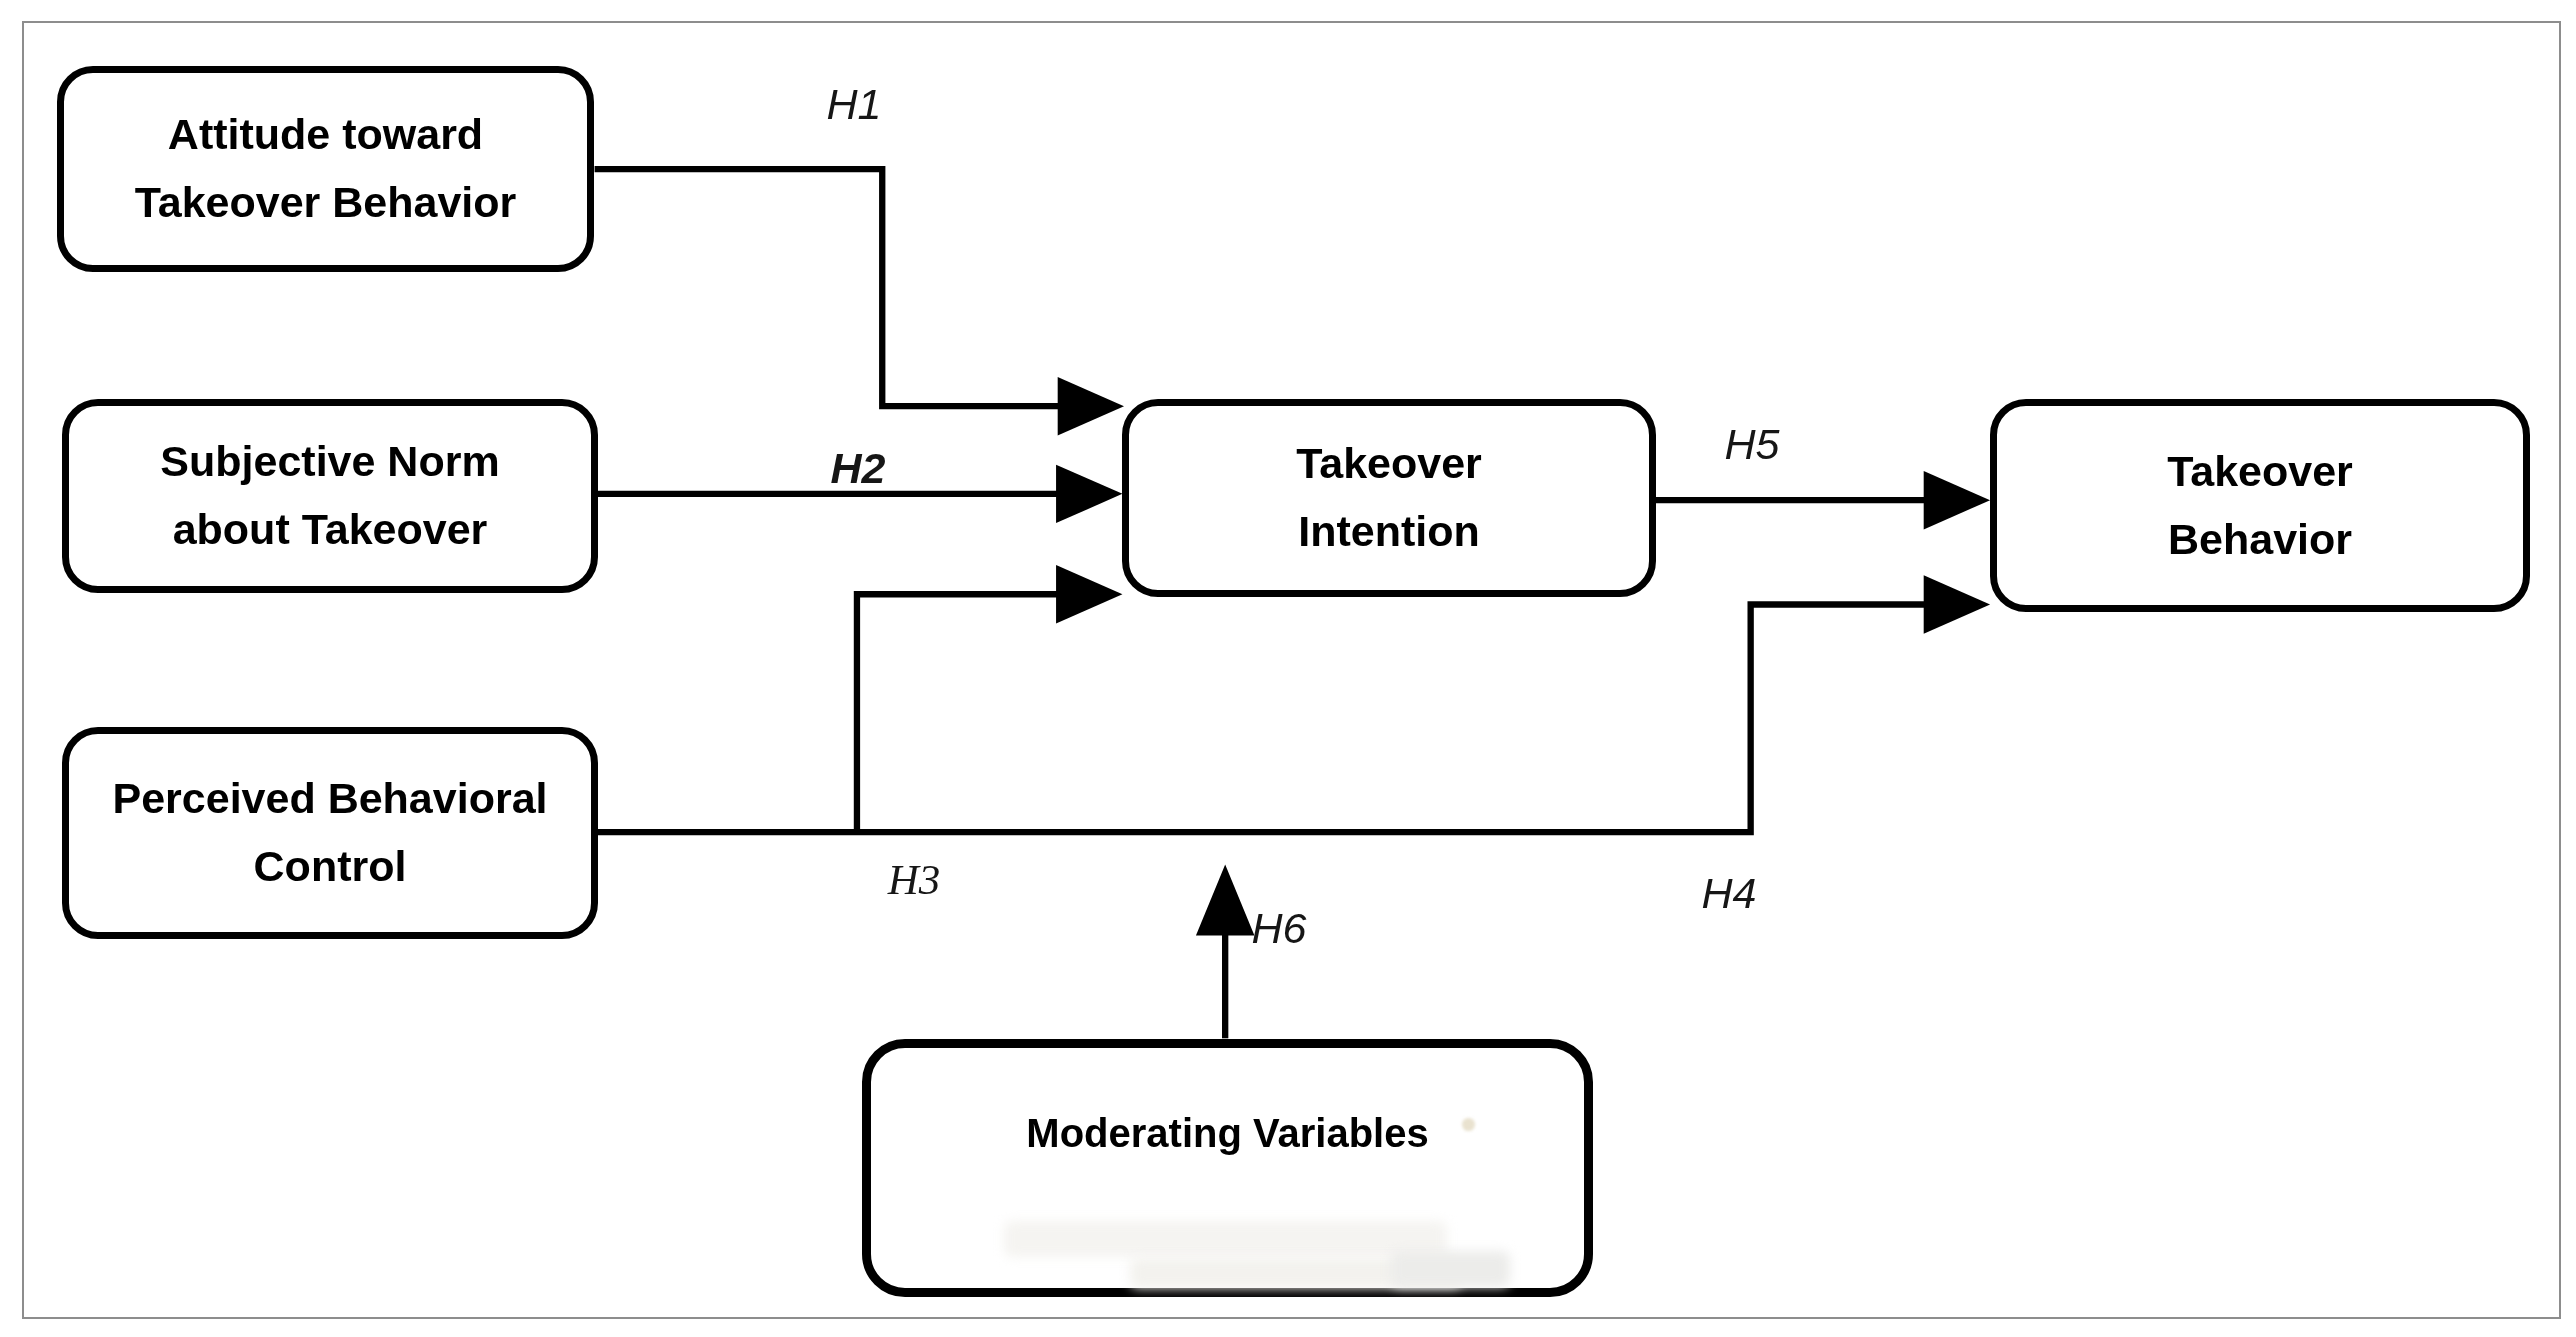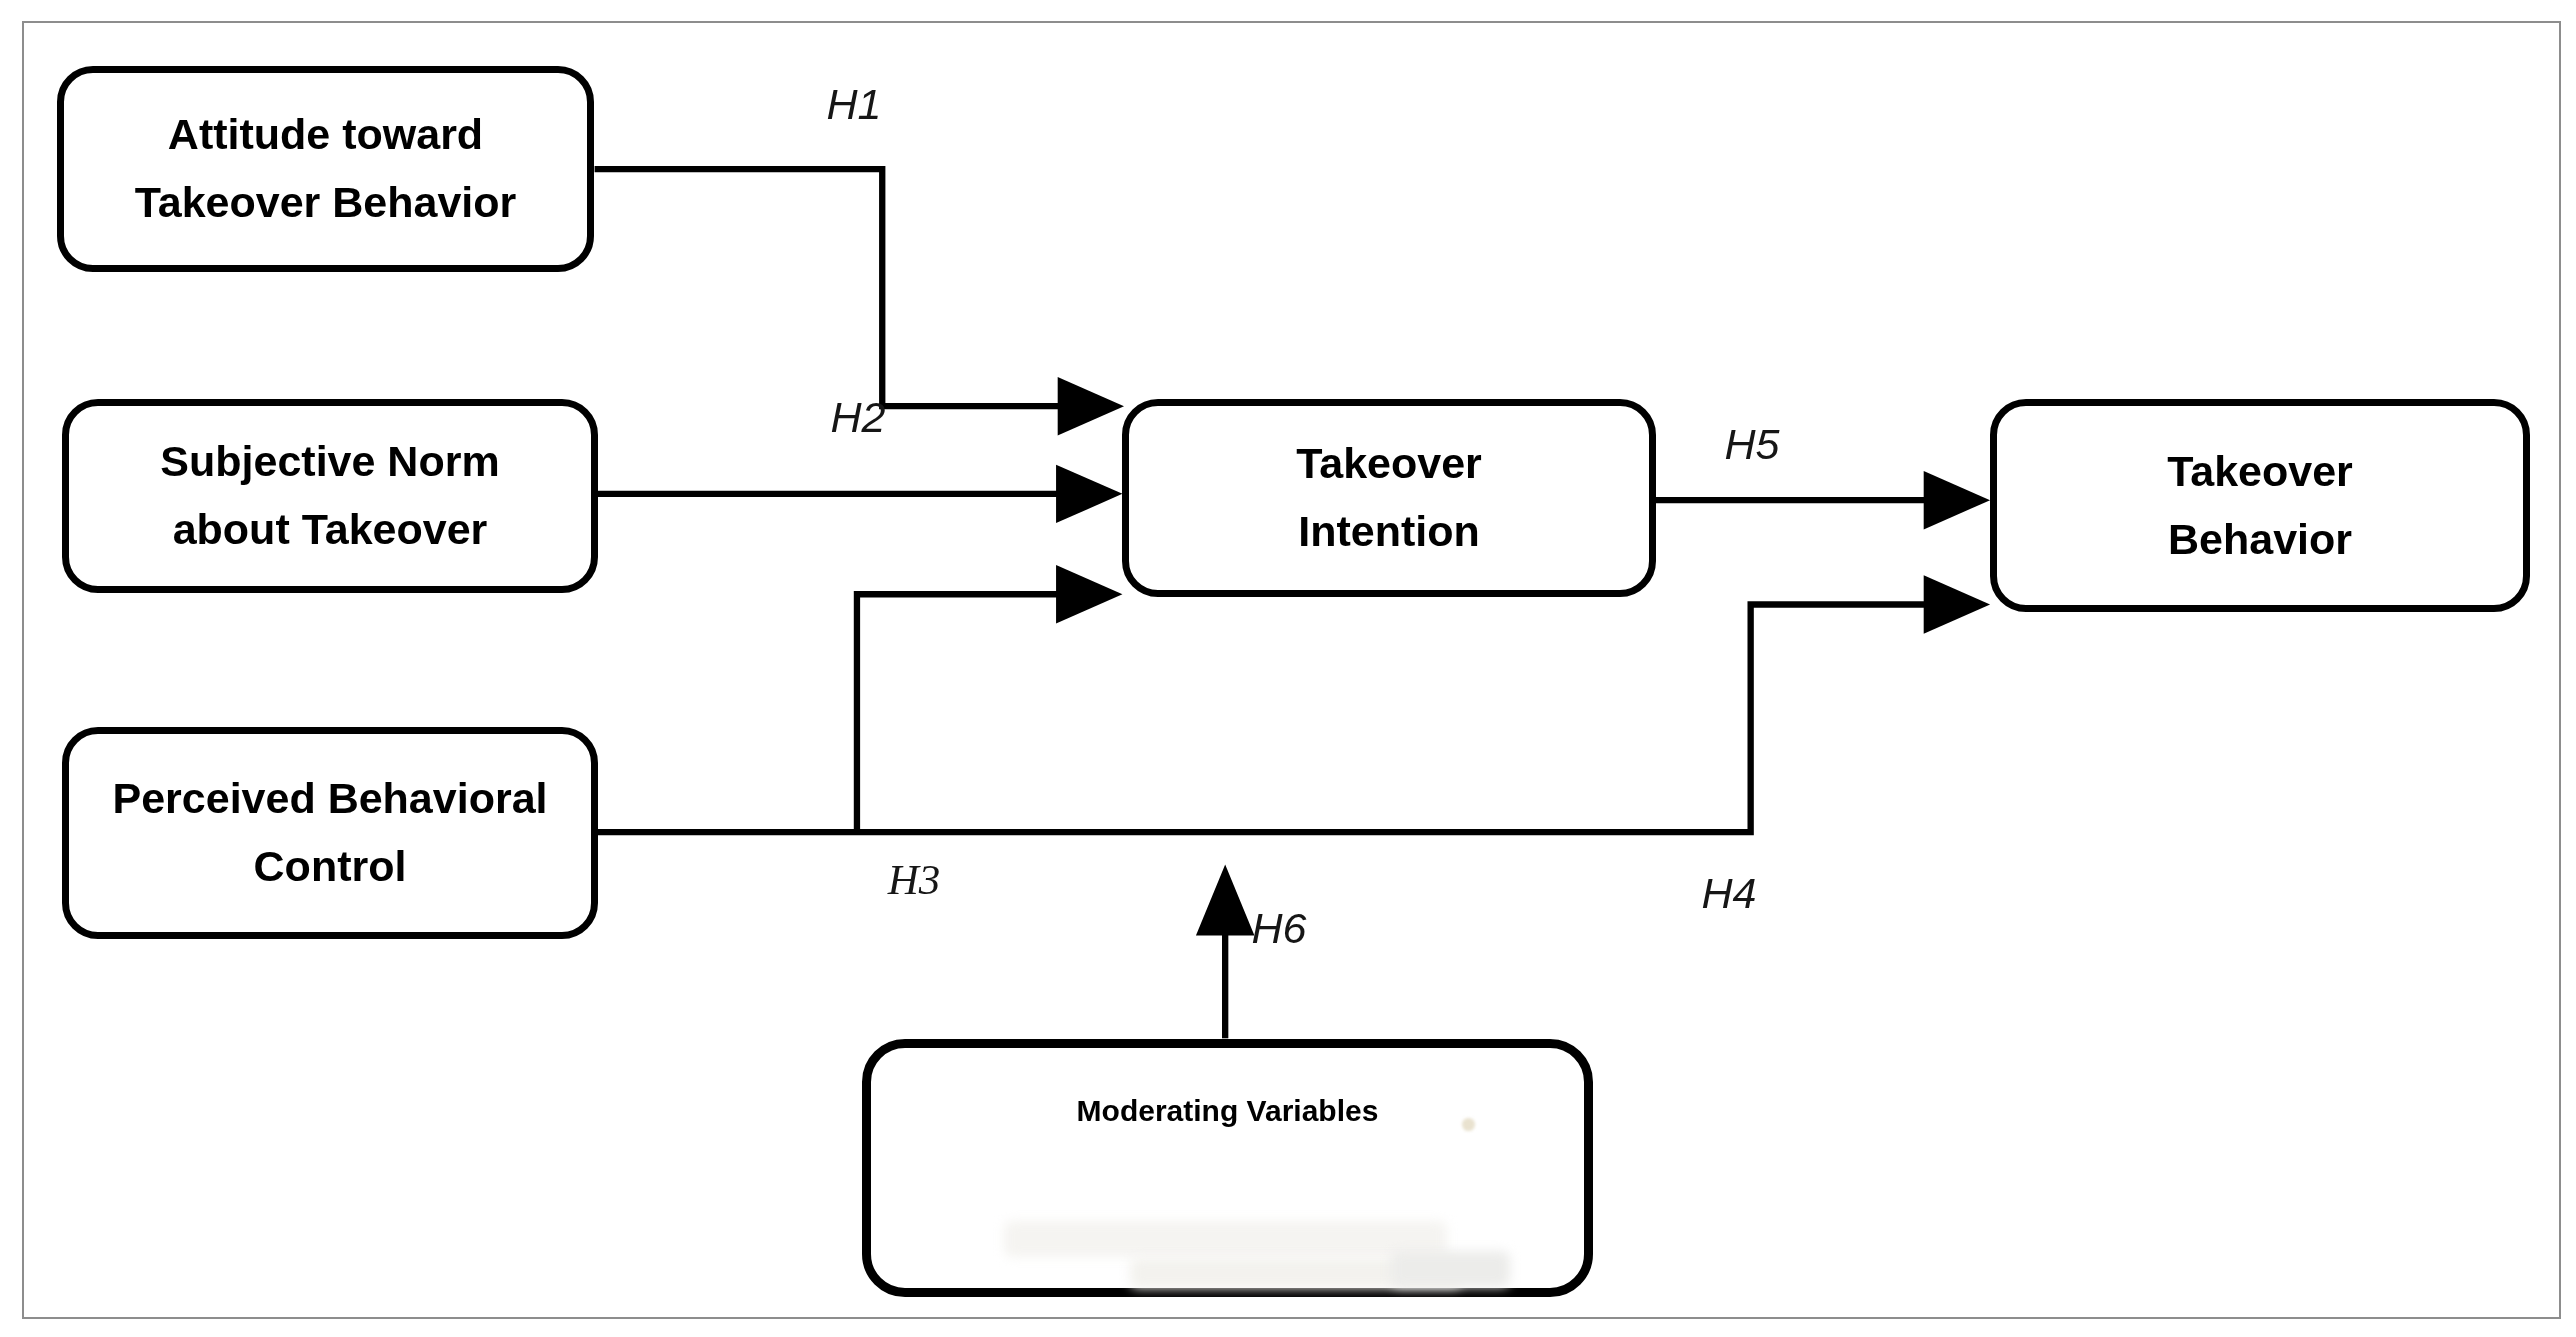--- a/index.html
+++ b/index.html
@@ -40,33 +40,33 @@
   }
   .node .node-label { white-space: pre-line; }
   #node-attitude   { left: 57px;   top: 66px;   width: 537px; height: 206px; }
   #node-subjective { left: 62px;   top: 399px;  width: 536px; height: 194px; }
   #node-pbc        { left: 62px;   top: 727px;  width: 536px; height: 212px; }
   #node-intention  { left: 1122px; top: 399px;  width: 534px; height: 198px; }
   #node-behavior   { left: 1990px; top: 399px;  width: 540px; height: 213px; }
   #node-moderating {
     left: 862px; top: 1039px; width: 731px; height: 258px;
     border-width: 9.5px; border-radius: 43px;
-    align-items: flex-start; padding-top: 39px;
-    font-size: 30px;
+    align-items: flex-start; padding-top: 54px;
+    font-size: 40px;
   }
   .edge-label {
     position: absolute;
     transform: translate(-50%, -50%);
     font-style: italic;
     font-size: 43px;
     color: #161616;
     white-space: nowrap;
   }
   #label-h1 { left: 854px; top: 104px;  }
-  #label-h2 { left: 858px; top: 417px;  }
+  #label-h2 { left: 858px; top: 468px; font-weight: bold;  }
   #label-h3 { left: 914px; top: 879px; font-family: Liberation Serif, serif; }
   #label-h4 { left: 1729px; top: 893px; }
   #label-h5 { left: 1752px; top: 444px;  }
   #label-h6 { left: 1279px; top: 928px; }
   .artifact {
     position: absolute;
     border-radius: 8px;
     filter: blur(5.5px);
     pointer-events: none;
   }

